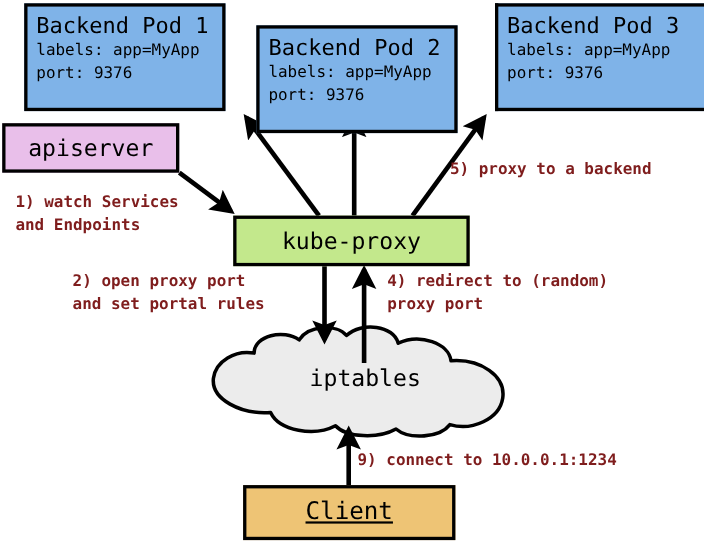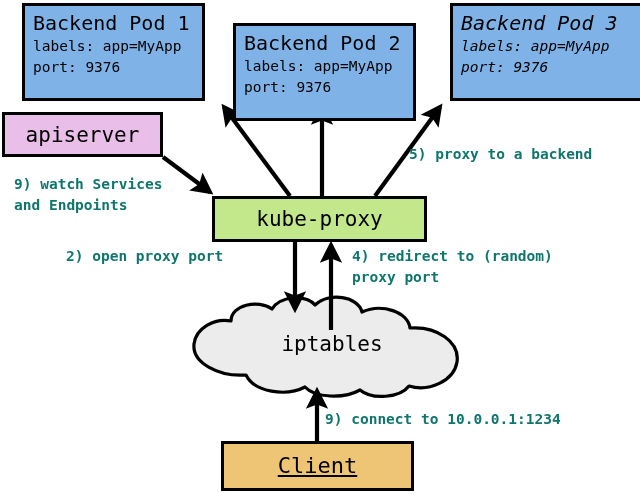--- a/index.html
+++ b/index.html
@@ -49,21 +49,21 @@
     margin-top: 1px;
   }
   .pod-line {
     font-size: 14.5px;
     line-height: 21px;
     color: #000;
     white-space: nowrap;
   }
   #pod-1 { left: 22px;  top: 3px; width: 183px; height: 98px; }
   #pod-2 { left: 233px; top: 3px; width: 183px; height: 98px; margin-top: 20px; }
-  #pod-3 { left: 450px; top: 3px; width: 190px; height: 98px; border-right-width: 0; font-style: italic; }
+  #pod-3 { left: 450px; top: 3px; width: 190px; height: 98px; border-right-width: 0; }
 
   
   #apiserver {
     left: 2px; top: 112px; width: 161px; height: 45px;
     background: #E9BFEA;
     align-items: center;
   }
   #apiserver .node-label {
     font-size: 21px;
     color: #000;
@@ -106,21 +106,21 @@
     color: #000;
     line-height: 18px;
   }
 
   
   .step-label {
     position: absolute;
     font-weight: bold;
     font-size: 14.5px;
     line-height: 21px;
-    color: #0f766e;
+    color: #7f1d1d;
     white-space: nowrap;
   }
   #step-1 { left: 14px;  top: 174px; }
   #step-2 { left: 66px;  top: 246px; }
   #step-3 { left: 325px; top: 409px; }
   #step-4 { left: 352px; top: 246px; }
   #step-5 { left: 409px; top: 144px; }
 </style>
 </head>
 <body>
@@ -190,26 +190,27 @@
     <div class="node-label">apiserver</div>
   </div>
 
   <div id="iptables-label">iptables</div>
 
   <div class="node" id="client">
     <div class="node-label">Client</div>
   </div>
 
   <div class="step-label" id="step-1">
-    <div>9) watch Services</div>
+    <div>1) watch Services</div>
     <div>and Endpoints</div>
   </div>
 
   <div class="step-label" id="step-2">
     <div>2) open proxy port</div>
+    <div>and set portal rules</div>
   </div>
 
   <div class="step-label" id="step-3">
     <div>9) connect to 10.0.0.1:1234</div>
   </div>
 
   <div class="step-label" id="step-4">
     <div>4) redirect to (random)</div>
     <div>proxy port</div>
   </div>

